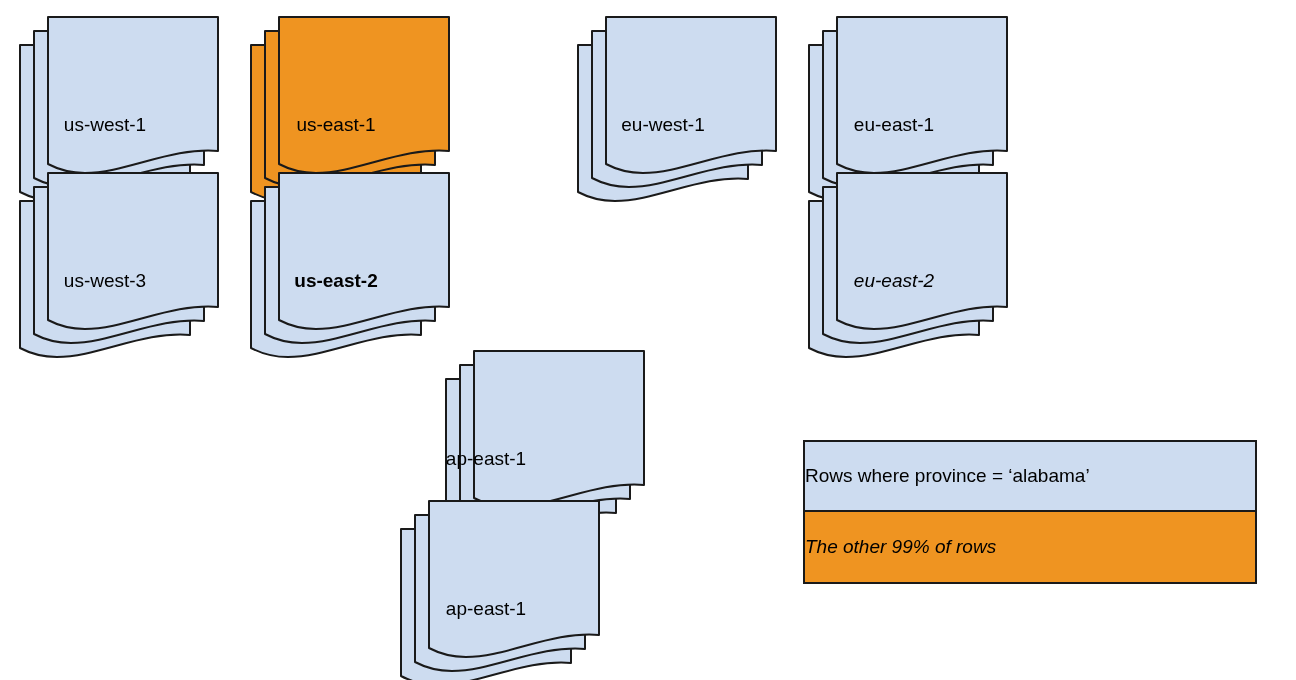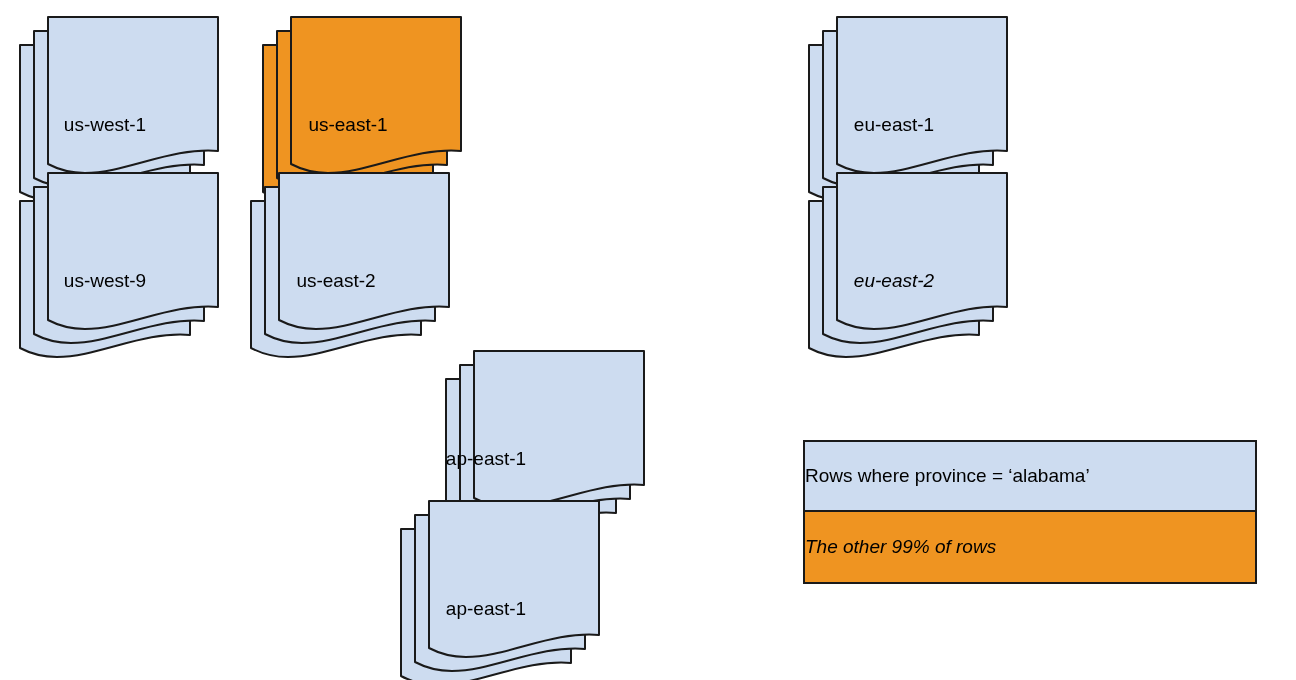--- a/index.html
+++ b/index.html
@@ -74,34 +74,48 @@
         </g>
         <g transform="translate(14,14)">
           <path d="M1,1 L171,1 L171,135 C123.83999999999999,131 79.12,157 37.84,157 C20.64,157 8.6,152 1,148 Z" fill="#cddcf0" stroke="#1a1a1a" stroke-width="2" stroke-linejoin="round"></path>
         </g>
         <g transform="translate(28,0)">
           <path d="M1,1 L171,1 L171,135 C123.83999999999999,131 79.12,157 37.84,157 C20.64,157 8.6,152 1,148 Z" fill="#cddcf0" stroke="#1a1a1a" stroke-width="2" stroke-linejoin="round"></path>
         </g>
       </svg>
       <div class="doc-label" style="left: 0px; top: 98.2px; width: 172px;">us-west-1</div>
     </div>
-    <div class="doc-stack" style="left: 250px; top: 16px; width: 200px; height: 185px; margin-left: 12px;">
+    <div class="doc-stack" style="left: 250px; top: 16px; width: 200px; height: 185px;">
       <svg width="200" height="185" viewBox="0 0 200 185">
         <g transform="translate(0,28)">
           <path d="M1,1 L171,1 L171,135 C123.83999999999999,131 79.12,157 37.84,157 C20.64,157 8.6,152 1,148 Z" fill="#ef9421" stroke="#1a1a1a" stroke-width="2" stroke-linejoin="round"></path>
         </g>
         <g transform="translate(14,14)">
           <path d="M1,1 L171,1 L171,135 C123.83999999999999,131 79.12,157 37.84,157 C20.64,157 8.6,152 1,148 Z" fill="#ef9421" stroke="#1a1a1a" stroke-width="2" stroke-linejoin="round"></path>
         </g>
         <g transform="translate(28,0)">
           <path d="M1,1 L171,1 L171,135 C123.83999999999999,131 79.12,157 37.84,157 C20.64,157 8.6,152 1,148 Z" fill="#ef9421" stroke="#1a1a1a" stroke-width="2" stroke-linejoin="round"></path>
         </g>
       </svg>
       <div class="doc-label" style="left: 0px; top: 98.2px; width: 172px;">us-east-1</div>
     </div>
+    <div class="doc-stack" style="left: 577px; top: 16px; width: 200px; height: 185px;">
+      <svg width="200" height="185" viewBox="0 0 200 185">
+        <g transform="translate(0,28)">
+          <path d="M1,1 L171,1 L171,135 C123.83999999999999,131 79.12,157 37.84,157 C20.64,157 8.6,152 1,148 Z" fill="#cddcf0" stroke="#1a1a1a" stroke-width="2" stroke-linejoin="round"></path>
+        </g>
+        <g transform="translate(14,14)">
+          <path d="M1,1 L171,1 L171,135 C123.83999999999999,131 79.12,157 37.84,157 C20.64,157 8.6,152 1,148 Z" fill="#cddcf0" stroke="#1a1a1a" stroke-width="2" stroke-linejoin="round"></path>
+        </g>
+        <g transform="translate(28,0)">
+          <path d="M1,1 L171,1 L171,135 C123.83999999999999,131 79.12,157 37.84,157 C20.64,157 8.6,152 1,148 Z" fill="#cddcf0" stroke="#1a1a1a" stroke-width="2" stroke-linejoin="round"></path>
+        </g>
+      </svg>
+      <div class="doc-label" style="left: 0px; top: 98.2px; width: 172px;">eu-west-1</div>
+    </div>
     <div class="doc-stack" style="left: 808px; top: 16px; width: 200px; height: 185px;">
       <svg width="200" height="185" viewBox="0 0 200 185">
         <g transform="translate(0,28)">
           <path d="M1,1 L171,1 L171,135 C123.83999999999999,131 79.12,157 37.84,157 C20.64,157 8.6,152 1,148 Z" fill="#cddcf0" stroke="#1a1a1a" stroke-width="2" stroke-linejoin="round"></path>
         </g>
         <g transform="translate(14,14)">
           <path d="M1,1 L171,1 L171,135 C123.83999999999999,131 79.12,157 37.84,157 C20.64,157 8.6,152 1,148 Z" fill="#cddcf0" stroke="#1a1a1a" stroke-width="2" stroke-linejoin="round"></path>
         </g>
         <g transform="translate(28,0)">
           <path d="M1,1 L171,1 L171,135 C123.83999999999999,131 79.12,157 37.84,157 C20.64,157 8.6,152 1,148 Z" fill="#cddcf0" stroke="#1a1a1a" stroke-width="2" stroke-linejoin="round"></path>
@@ -114,23 +128,23 @@
         <g transform="translate(0,28)">
           <path d="M1,1 L171,1 L171,135 C123.83999999999999,131 79.12,157 37.84,157 C20.64,157 8.6,152 1,148 Z" fill="#cddcf0" stroke="#1a1a1a" stroke-width="2" stroke-linejoin="round"></path>
         </g>
         <g transform="translate(14,14)">
           <path d="M1,1 L171,1 L171,135 C123.83999999999999,131 79.12,157 37.84,157 C20.64,157 8.6,152 1,148 Z" fill="#cddcf0" stroke="#1a1a1a" stroke-width="2" stroke-linejoin="round"></path>
         </g>
         <g transform="translate(28,0)">
           <path d="M1,1 L171,1 L171,135 C123.83999999999999,131 79.12,157 37.84,157 C20.64,157 8.6,152 1,148 Z" fill="#cddcf0" stroke="#1a1a1a" stroke-width="2" stroke-linejoin="round"></path>
         </g>
       </svg>
-      <div class="doc-label" style="left: 0px; top: 98.2px; width: 172px;">us-west-9</div>
-    </div>
-    <div class="doc-stack" style="left: 250px; top: 172px; width: 200px; height: 185px;">
+      <div class="doc-label" style="left: 0px; top: 98.2px; width: 172px;">us-west-3</div>
+    </div>
+    <div class="doc-stack" style="left: 250px; top: 172px; width: 200px; height: 185px; font-weight: bold;">
       <svg width="200" height="185" viewBox="0 0 200 185">
         <g transform="translate(0,28)">
           <path d="M1,1 L171,1 L171,135 C123.83999999999999,131 79.12,157 37.84,157 C20.64,157 8.6,152 1,148 Z" fill="#cddcf0" stroke="#1a1a1a" stroke-width="2" stroke-linejoin="round"></path>
         </g>
         <g transform="translate(14,14)">
           <path d="M1,1 L171,1 L171,135 C123.83999999999999,131 79.12,157 37.84,157 C20.64,157 8.6,152 1,148 Z" fill="#cddcf0" stroke="#1a1a1a" stroke-width="2" stroke-linejoin="round"></path>
         </g>
         <g transform="translate(28,0)">
           <path d="M1,1 L171,1 L171,135 C123.83999999999999,131 79.12,157 37.84,157 C20.64,157 8.6,152 1,148 Z" fill="#cddcf0" stroke="#1a1a1a" stroke-width="2" stroke-linejoin="round"></path>
         </g>

